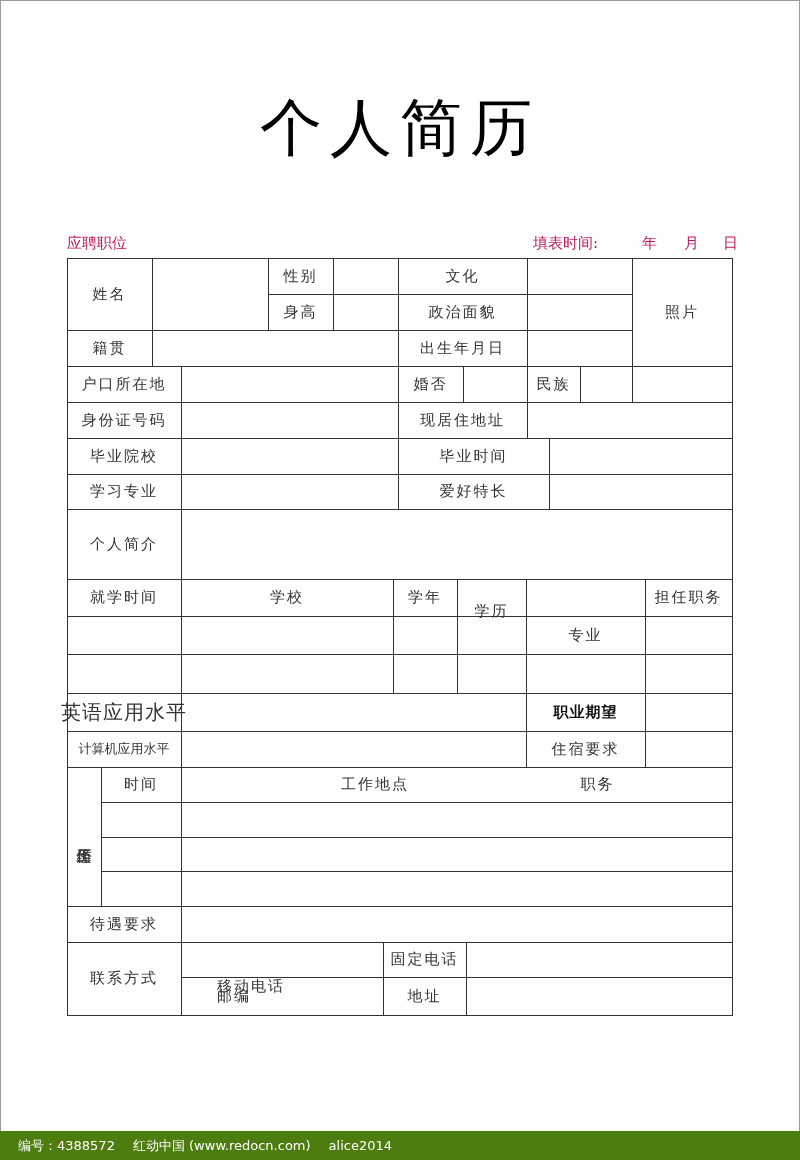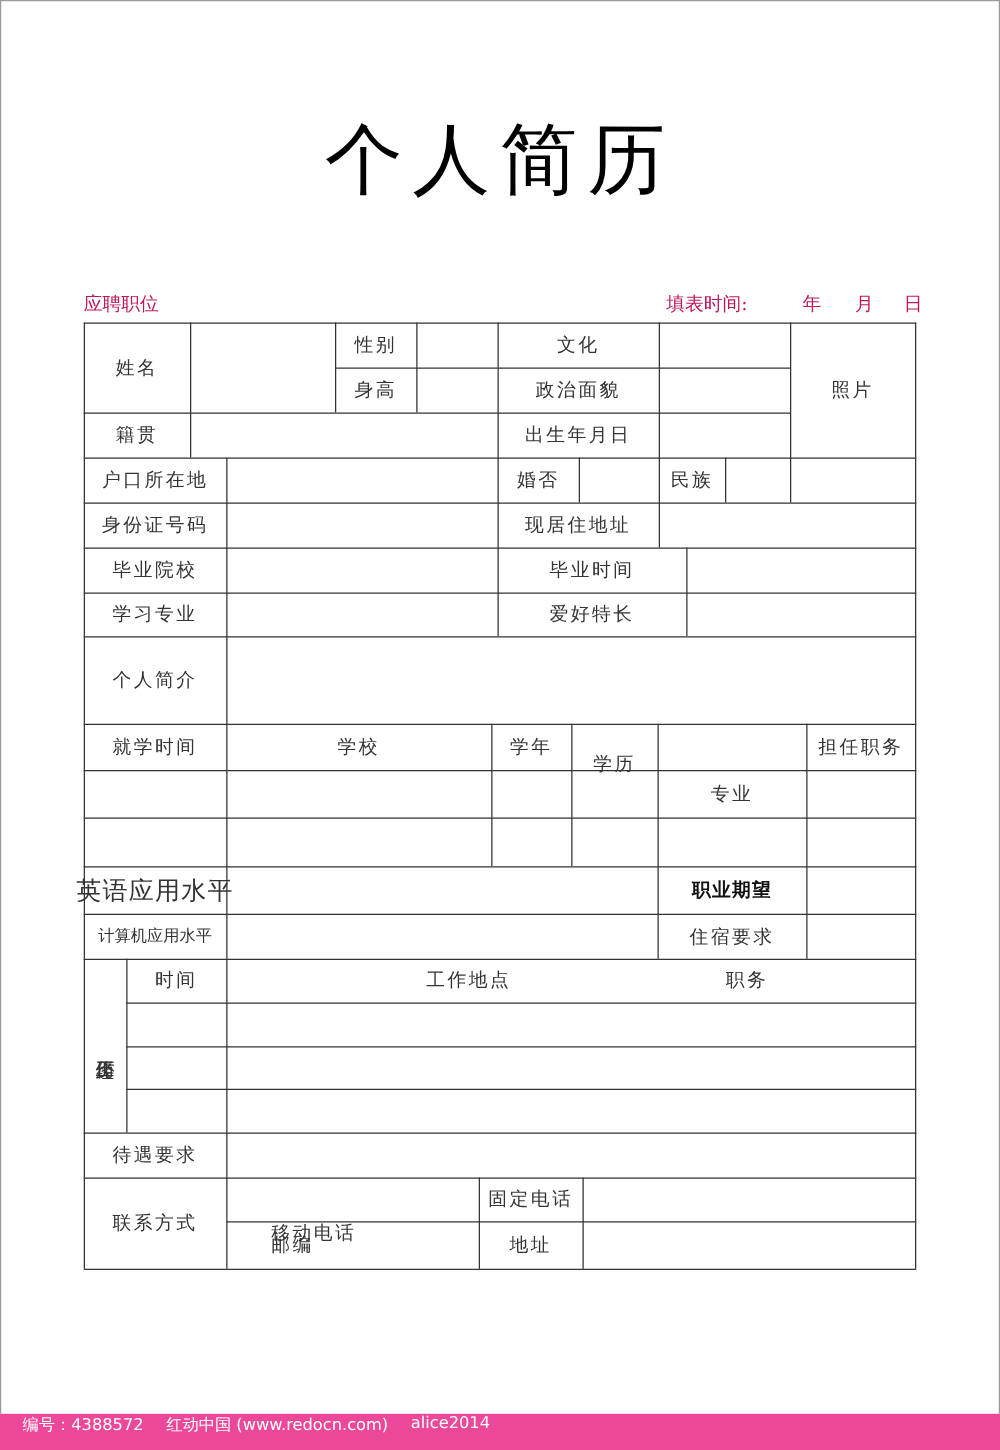--- a/index.html
+++ b/index.html
@@ -11,22 +11,22 @@
   .meta { position:absolute; top:234px; font-size:15px; color:#be185d; }
   .hl { position:absolute; height:0; border-top:1.5px solid #333; }
   .vl { position:absolute; width:0; border-left:1.5px solid #333; }
   .cell { position:absolute; display:flex; align-items:center; justify-content:center;
           font-size:15px; color:#333; letter-spacing:2px; white-space:nowrap; }
   .cell.left { justify-content:flex-start; padding-left:36px; box-sizing:border-box; }
   .cell.bold { font-family:"DejaVu Sans","Liberation Sans",sans-serif; font-weight:bold; color:#111; letter-spacing:1px; }
   .cell.small { font-size:20px; letter-spacing:1px; }
   .vertical { writing-mode:vertical-rl; text-orientation:upright; letter-spacing:0; font-size:15px; line-height:18px; }
   .field { position:absolute; background:transparent; }
-  .footer { position:absolute; left:0; top:1131px; width:800px; height:29px; background:#ec4899; color:#fff;
-            font-family:"DejaVu Sans","Liberation Sans",sans-serif; font-size:13px; display:flex; }
+  .footer { position:absolute; left:0; top:1131px; width:800px; height:29px; background:#4d7c0f; color:#fff;
+            font-family:"DejaVu Sans","Liberation Sans",sans-serif; font-size:13px; display:flex; align-items:center; }
   .footer span { margin-left:18px; }
 </style>
 </head>
 <body>
 
 <div class="page"></div>
 
 <div class="title">个人简历</div>
 
 <div class="meta" style="left:67px;">应聘职位</div>

